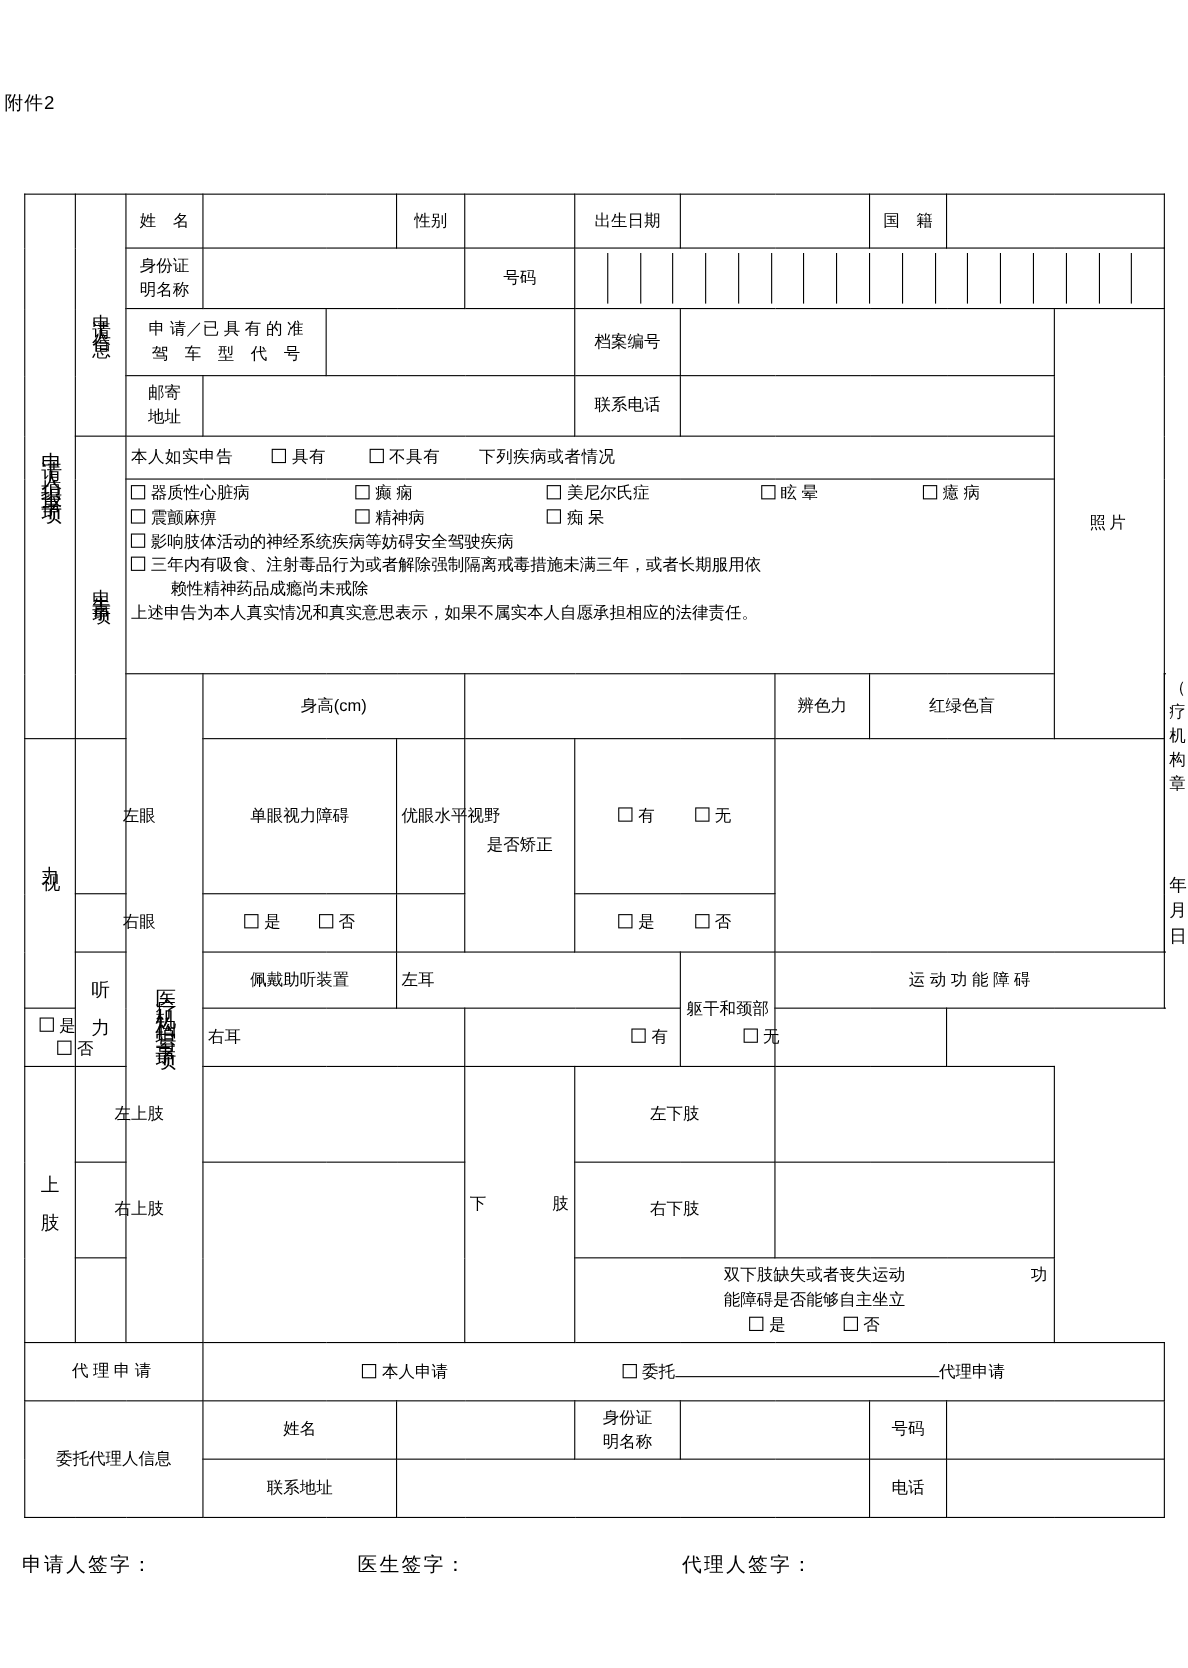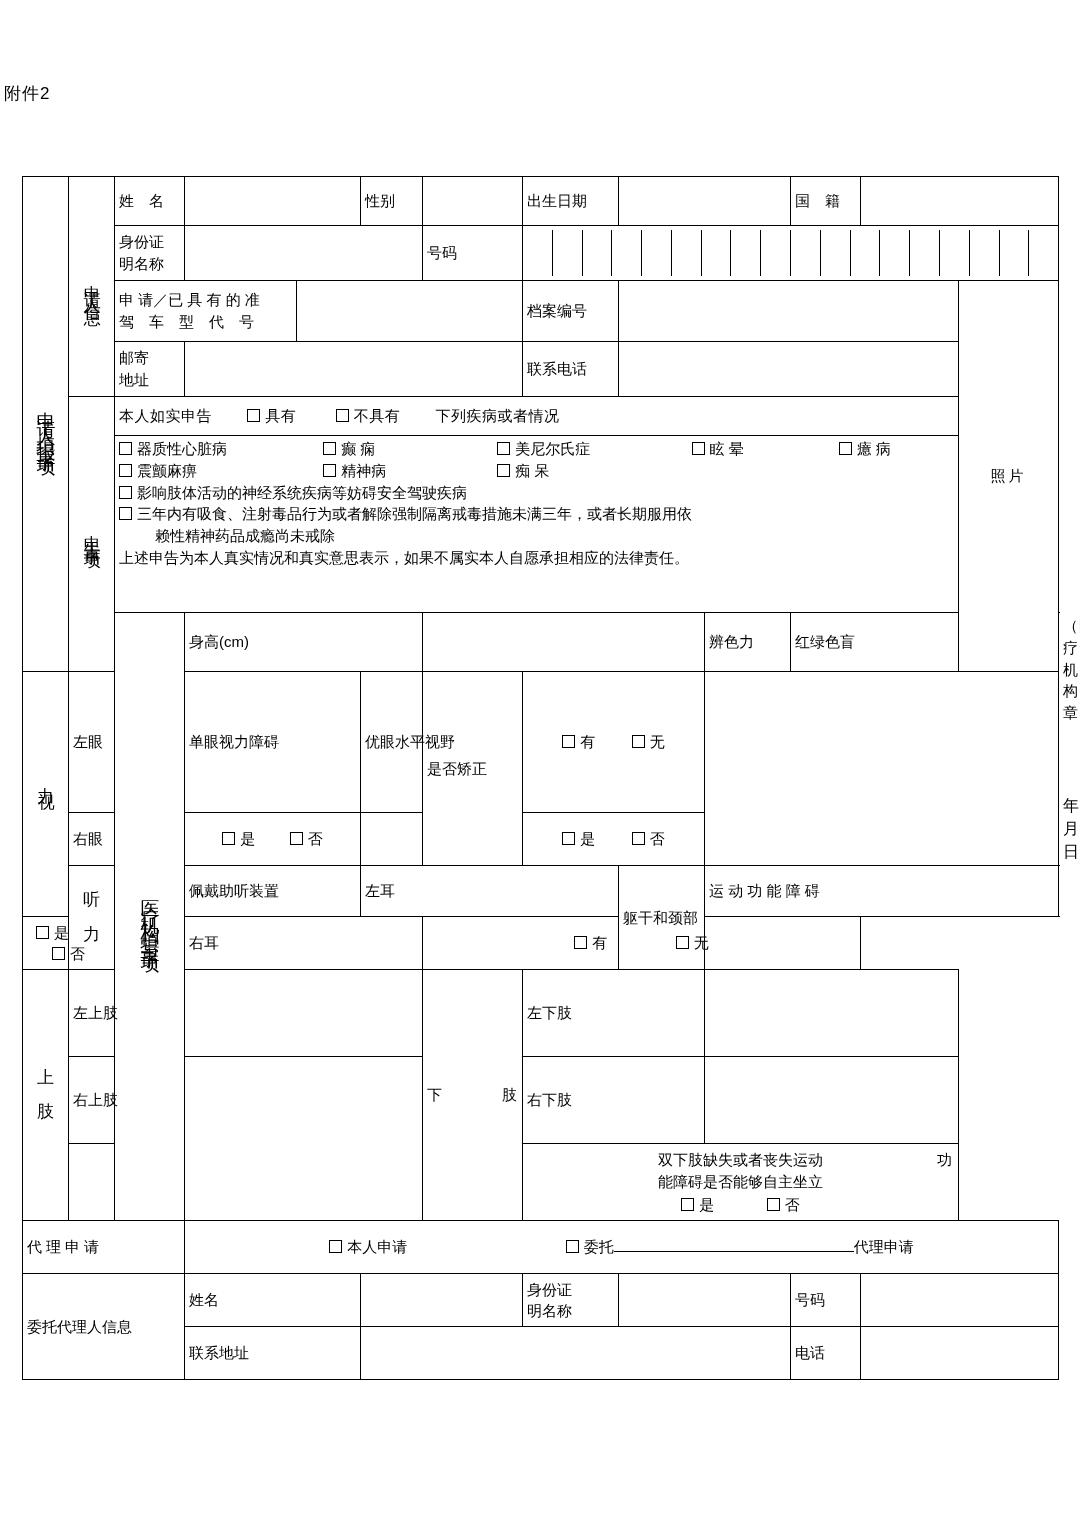--- a/index.html
+++ b/index.html
@@ -35,21 +35,21 @@
     writing-mode:vertical-rl;
     text-orientation:upright;
     letter-spacing:6px;
     font-size:17px;
     line-height:1.1;
     margin:0 auto;
     white-space:nowrap;
   }
   .vtext.big{font-size:19px;letter-spacing:8px;}
   .ctr{text-align:center;}
-  .lbl{font-size:15px;white-space:nowrap;}
+  .lbl{text-align:center;font-size:15px;white-space:nowrap;}
   .lbl.sp{letter-spacing:4px;}
   .lbl.sp2{letter-spacing:10px;}
   .two{line-height:1.25;}
   .box{display:inline-block;width:11px;height:11px;border:1px solid #000;margin-right:5px;vertical-align:-1px;}
   .chkline{font-size:15px;}
   .declare{font-size:15px;line-height:1.9;padding:4px 6px;}
   .declare .row{white-space:nowrap;}
   .decl-head{font-size:15px;padding:5px 8px;letter-spacing:0.5px;}
   .idgrid{display:flex;height:100%;}
   .idgrid .cell{flex:1;border-right:1px solid #000;}
@@ -340,14 +340,19 @@
     <tr>
       <td colspan="2" class="lbl" style="height:48px">联系地址</td>
       <td colspan="5"></td>
       <td class="lbl">电话</td>
       <td colspan="2"></td>
     </tr>
   </tbody>
     </table>
 
 
+  <div class="sigs">
+    <span class="s1">申请人签字：</span>
+    <span class="s2">医生签字：</span>
+    <span>代理人签字：</span>
+  </div>
 
 </div>
 
 </body></html>

